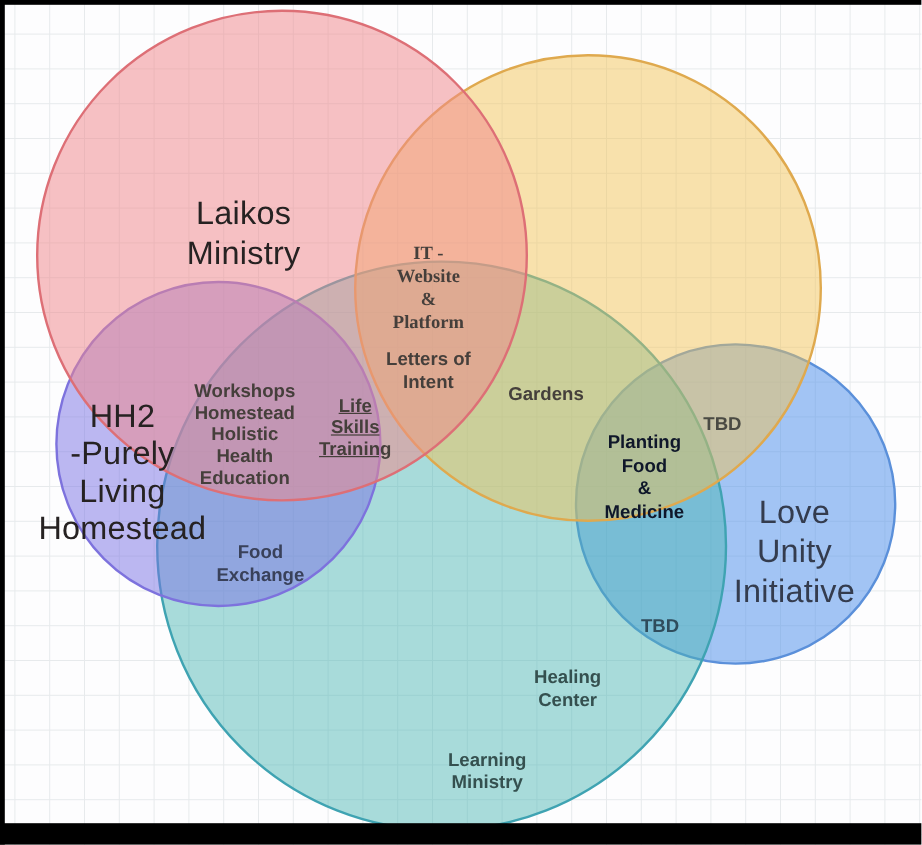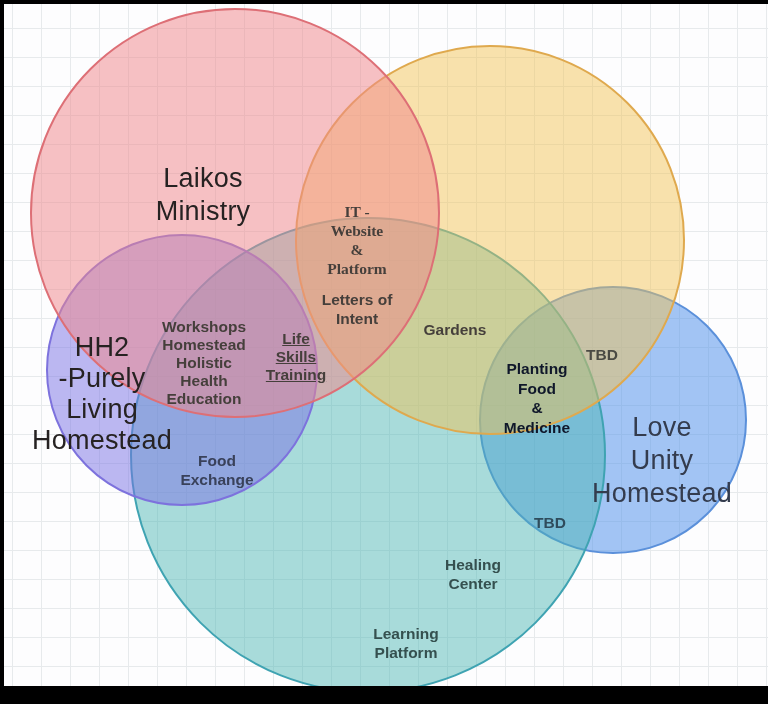--- a/index.html
+++ b/index.html
@@ -94,21 +94,21 @@
   <div id="c-laikos" class="circle" style="background: rgba(240, 136, 140, 0.52); border-color: rgb(221, 111, 118);"></div>
 
   <div id="l-laikos" class="lbl big">Laikos
 Ministry</div>
   <div id="l-hh2" class="lbl big">HH2
 -Purely
 Living
 Homestead</div>
   <div id="l-love" class="lbl big">Love
 Unity
-Homestead</div>
+Initiative</div>
 
   <div id="l-it" class="lbl small">IT -
 Website
 &amp;
 Platform</div>
   <div id="l-letters" class="lbl small">Letters of
 Intent</div>
   <div id="l-homeschool" class="lbl small">Workshops
 Homestead
 Holistic
@@ -122,19 +122,19 @@
   <div id="l-planting" class="lbl small">Planting
 Food
 &amp;
 Medicine</div>
   <div id="l-foodex" class="lbl small">Food
 Exchange</div>
   <div id="l-tbdbot" class="lbl small">TBD</div>
   <div id="l-healing" class="lbl small">Healing
 Center</div>
   <div id="l-learning" class="lbl small">Learning
-Platform</div>
+Ministry</div>
 
   <div id="bar-top" class="bar" style="background: rgb(0, 0, 0);"></div>
   <div id="bar-left" class="bar" style="background: rgb(0, 0, 0);"></div>
   <div id="bar-bottom" class="bar" style="background: rgb(0, 0, 0);"></div>
 
 </div>
 
 </body></html>

